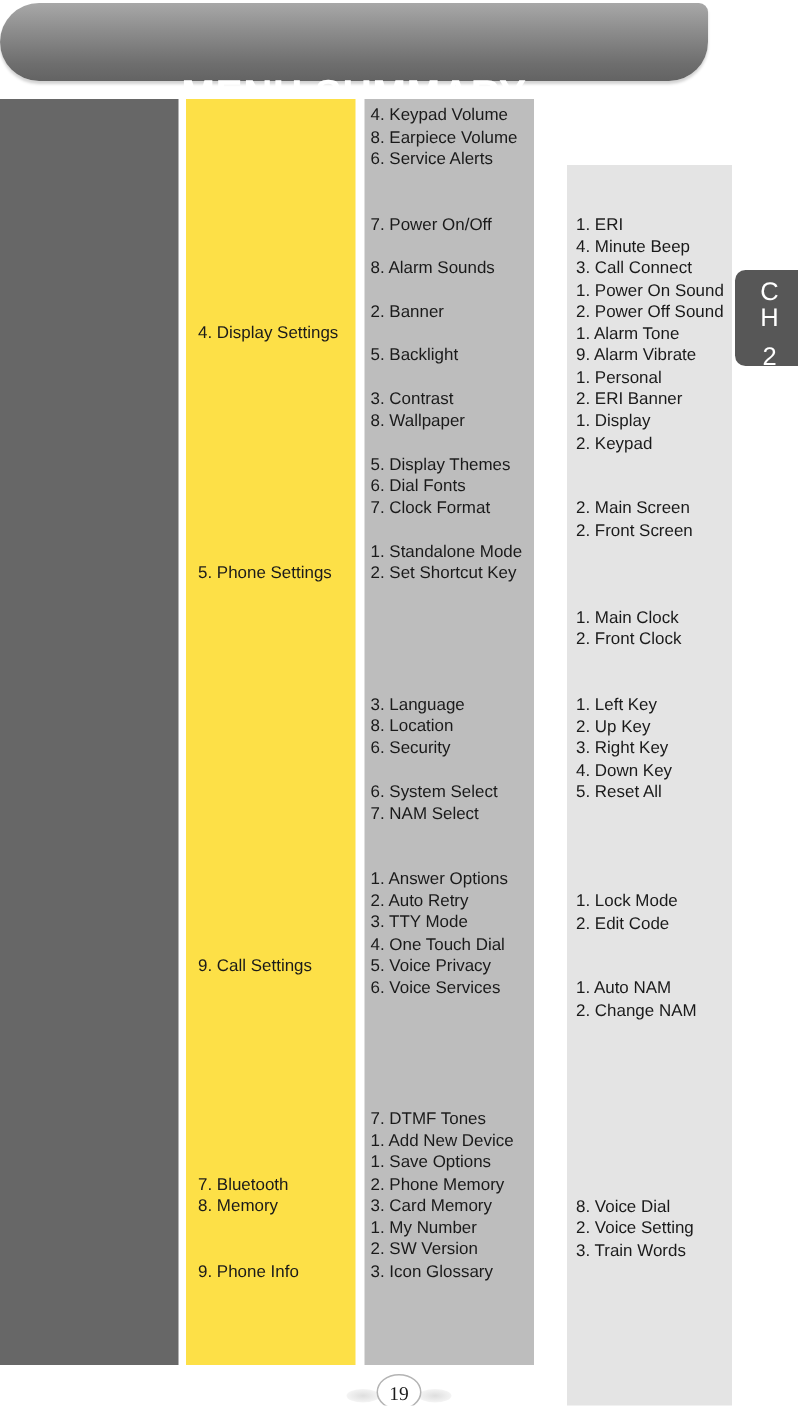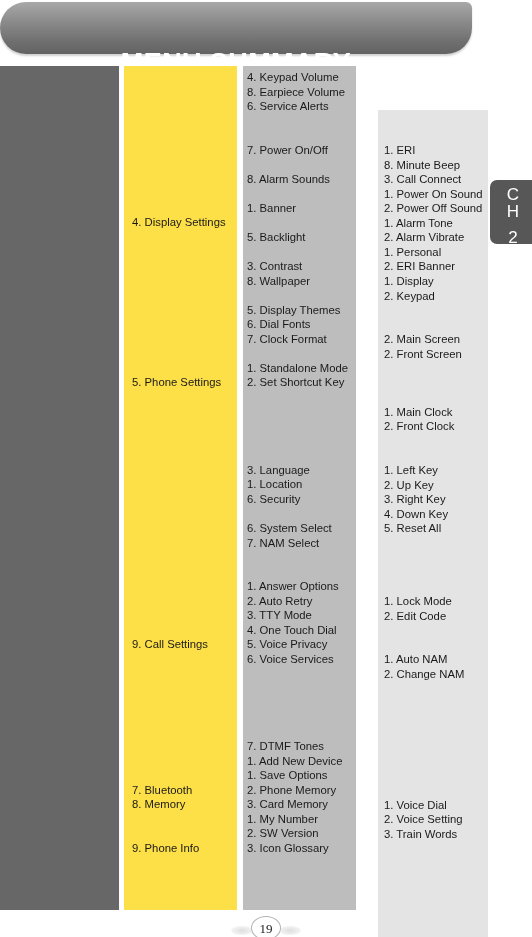--- a/index.html
+++ b/index.html
@@ -193,40 +193,40 @@
   <div class="col col-3" id="col-level3">
       <div class="line">4. Keypad Volume</div>
       <div class="line">8. Earpiece Volume</div>
       <div class="line">6. Service Alerts</div>
       <div class="line blank">&nbsp;</div>
       <div class="line blank">&nbsp;</div>
       <div class="line">7. Power On/Off</div>
       <div class="line blank">&nbsp;</div>
       <div class="line">8. Alarm Sounds</div>
       <div class="line blank">&nbsp;</div>
-      <div class="line">1. Banner</div>
+      <div class="line">2. Banner</div>
       <div class="line blank">&nbsp;</div>
       <div class="line">5. Backlight</div>
       <div class="line blank">&nbsp;</div>
       <div class="line">3. Contrast</div>
       <div class="line">8. Wallpaper</div>
       <div class="line blank">&nbsp;</div>
       <div class="line">5. Display Themes</div>
       <div class="line">6. Dial Fonts</div>
       <div class="line">7. Clock Format</div>
       <div class="line blank">&nbsp;</div>
       <div class="line">1. Standalone Mode</div>
       <div class="line">2. Set Shortcut Key</div>
       <div class="line blank">&nbsp;</div>
       <div class="line blank">&nbsp;</div>
       <div class="line blank">&nbsp;</div>
       <div class="line blank">&nbsp;</div>
       <div class="line blank">&nbsp;</div>
       <div class="line">3. Language</div>
-      <div class="line">1. Location</div>
+      <div class="line">8. Location</div>
       <div class="line">6. Security</div>
       <div class="line blank">&nbsp;</div>
       <div class="line">6. System Select</div>
       <div class="line">7. NAM Select</div>
       <div class="line blank">&nbsp;</div>
       <div class="line blank">&nbsp;</div>
       <div class="line">1. Answer Options</div>
       <div class="line">2. Auto Retry</div>
       <div class="line">3. TTY Mode</div>
       <div class="line">4. One Touch Dial</div>
@@ -243,26 +243,26 @@
       <div class="line">2. Phone Memory</div>
       <div class="line">3. Card Memory</div>
       <div class="line">1. My Number</div>
       <div class="line">2. SW Version</div>
       <div class="line">3. Icon Glossary</div>
     </div>
   <div class="col col-4" id="col-level4">
       <div class="line blank">&nbsp;</div>
       <div class="line blank">&nbsp;</div>
       <div class="line">1. ERI</div>
-      <div class="line">8. Minute Beep</div>
+      <div class="line">4. Minute Beep</div>
       <div class="line">3. Call Connect</div>
       <div class="line">1. Power On Sound</div>
       <div class="line">2. Power Off Sound</div>
       <div class="line">1. Alarm Tone</div>
-      <div class="line">2. Alarm Vibrate</div>
+      <div class="line">9. Alarm Vibrate</div>
       <div class="line">1. Personal</div>
       <div class="line">2. ERI Banner</div>
       <div class="line">1. Display</div>
       <div class="line">2. Keypad</div>
       <div class="line blank">&nbsp;</div>
       <div class="line blank">&nbsp;</div>
       <div class="line">2. Main Screen</div>
       <div class="line">2. Front Screen</div>
       <div class="line blank">&nbsp;</div>
       <div class="line blank">&nbsp;</div>
@@ -287,21 +287,21 @@
       <div class="line">1. Auto NAM</div>
       <div class="line">2. Change NAM</div>
       <div class="line blank">&nbsp;</div>
       <div class="line blank">&nbsp;</div>
       <div class="line blank">&nbsp;</div>
       <div class="line blank">&nbsp;</div>
       <div class="line blank">&nbsp;</div>
       <div class="line blank">&nbsp;</div>
       <div class="line blank">&nbsp;</div>
       <div class="line blank">&nbsp;</div>
-      <div class="line">1. Voice Dial</div>
+      <div class="line">8. Voice Dial</div>
       <div class="line">2. Voice Setting</div>
       <div class="line">3. Train Words</div>
     </div>
 </div>
 
 <div class="page-number-wrap">
   <div class="page-wing left"></div>
   <div class="page-wing right"></div>
   <div class="page-circle">19</div>
 </div>

